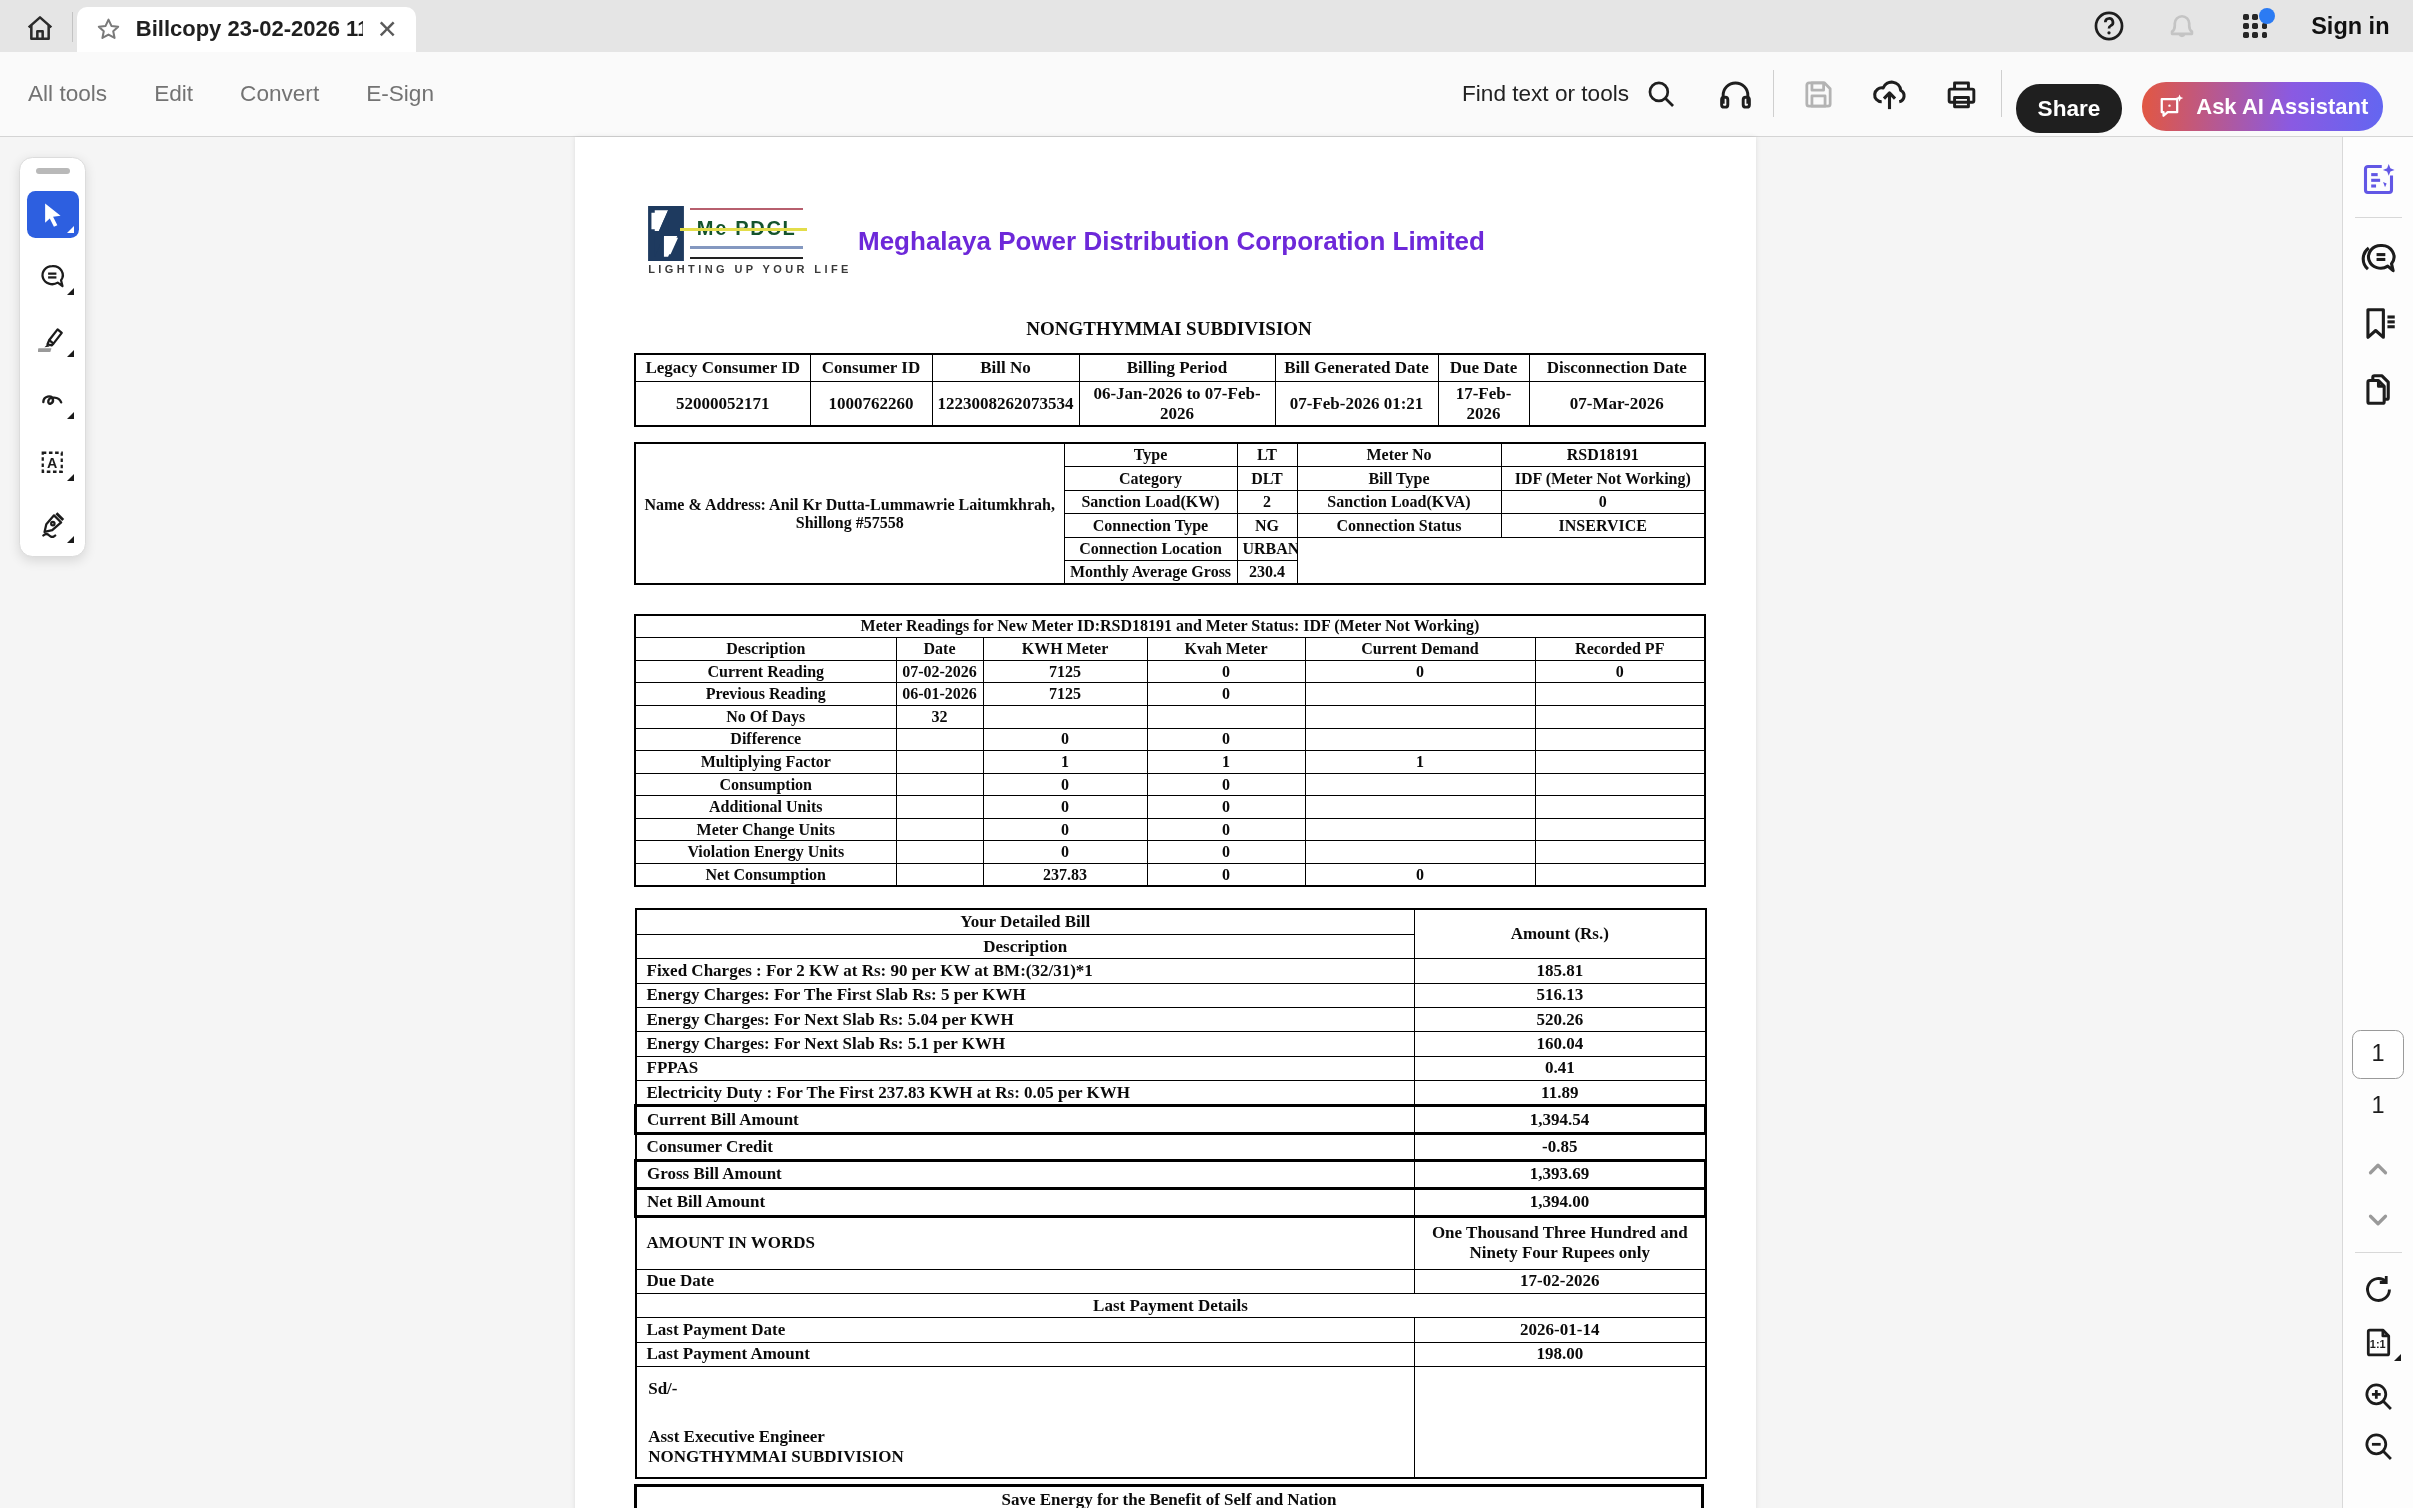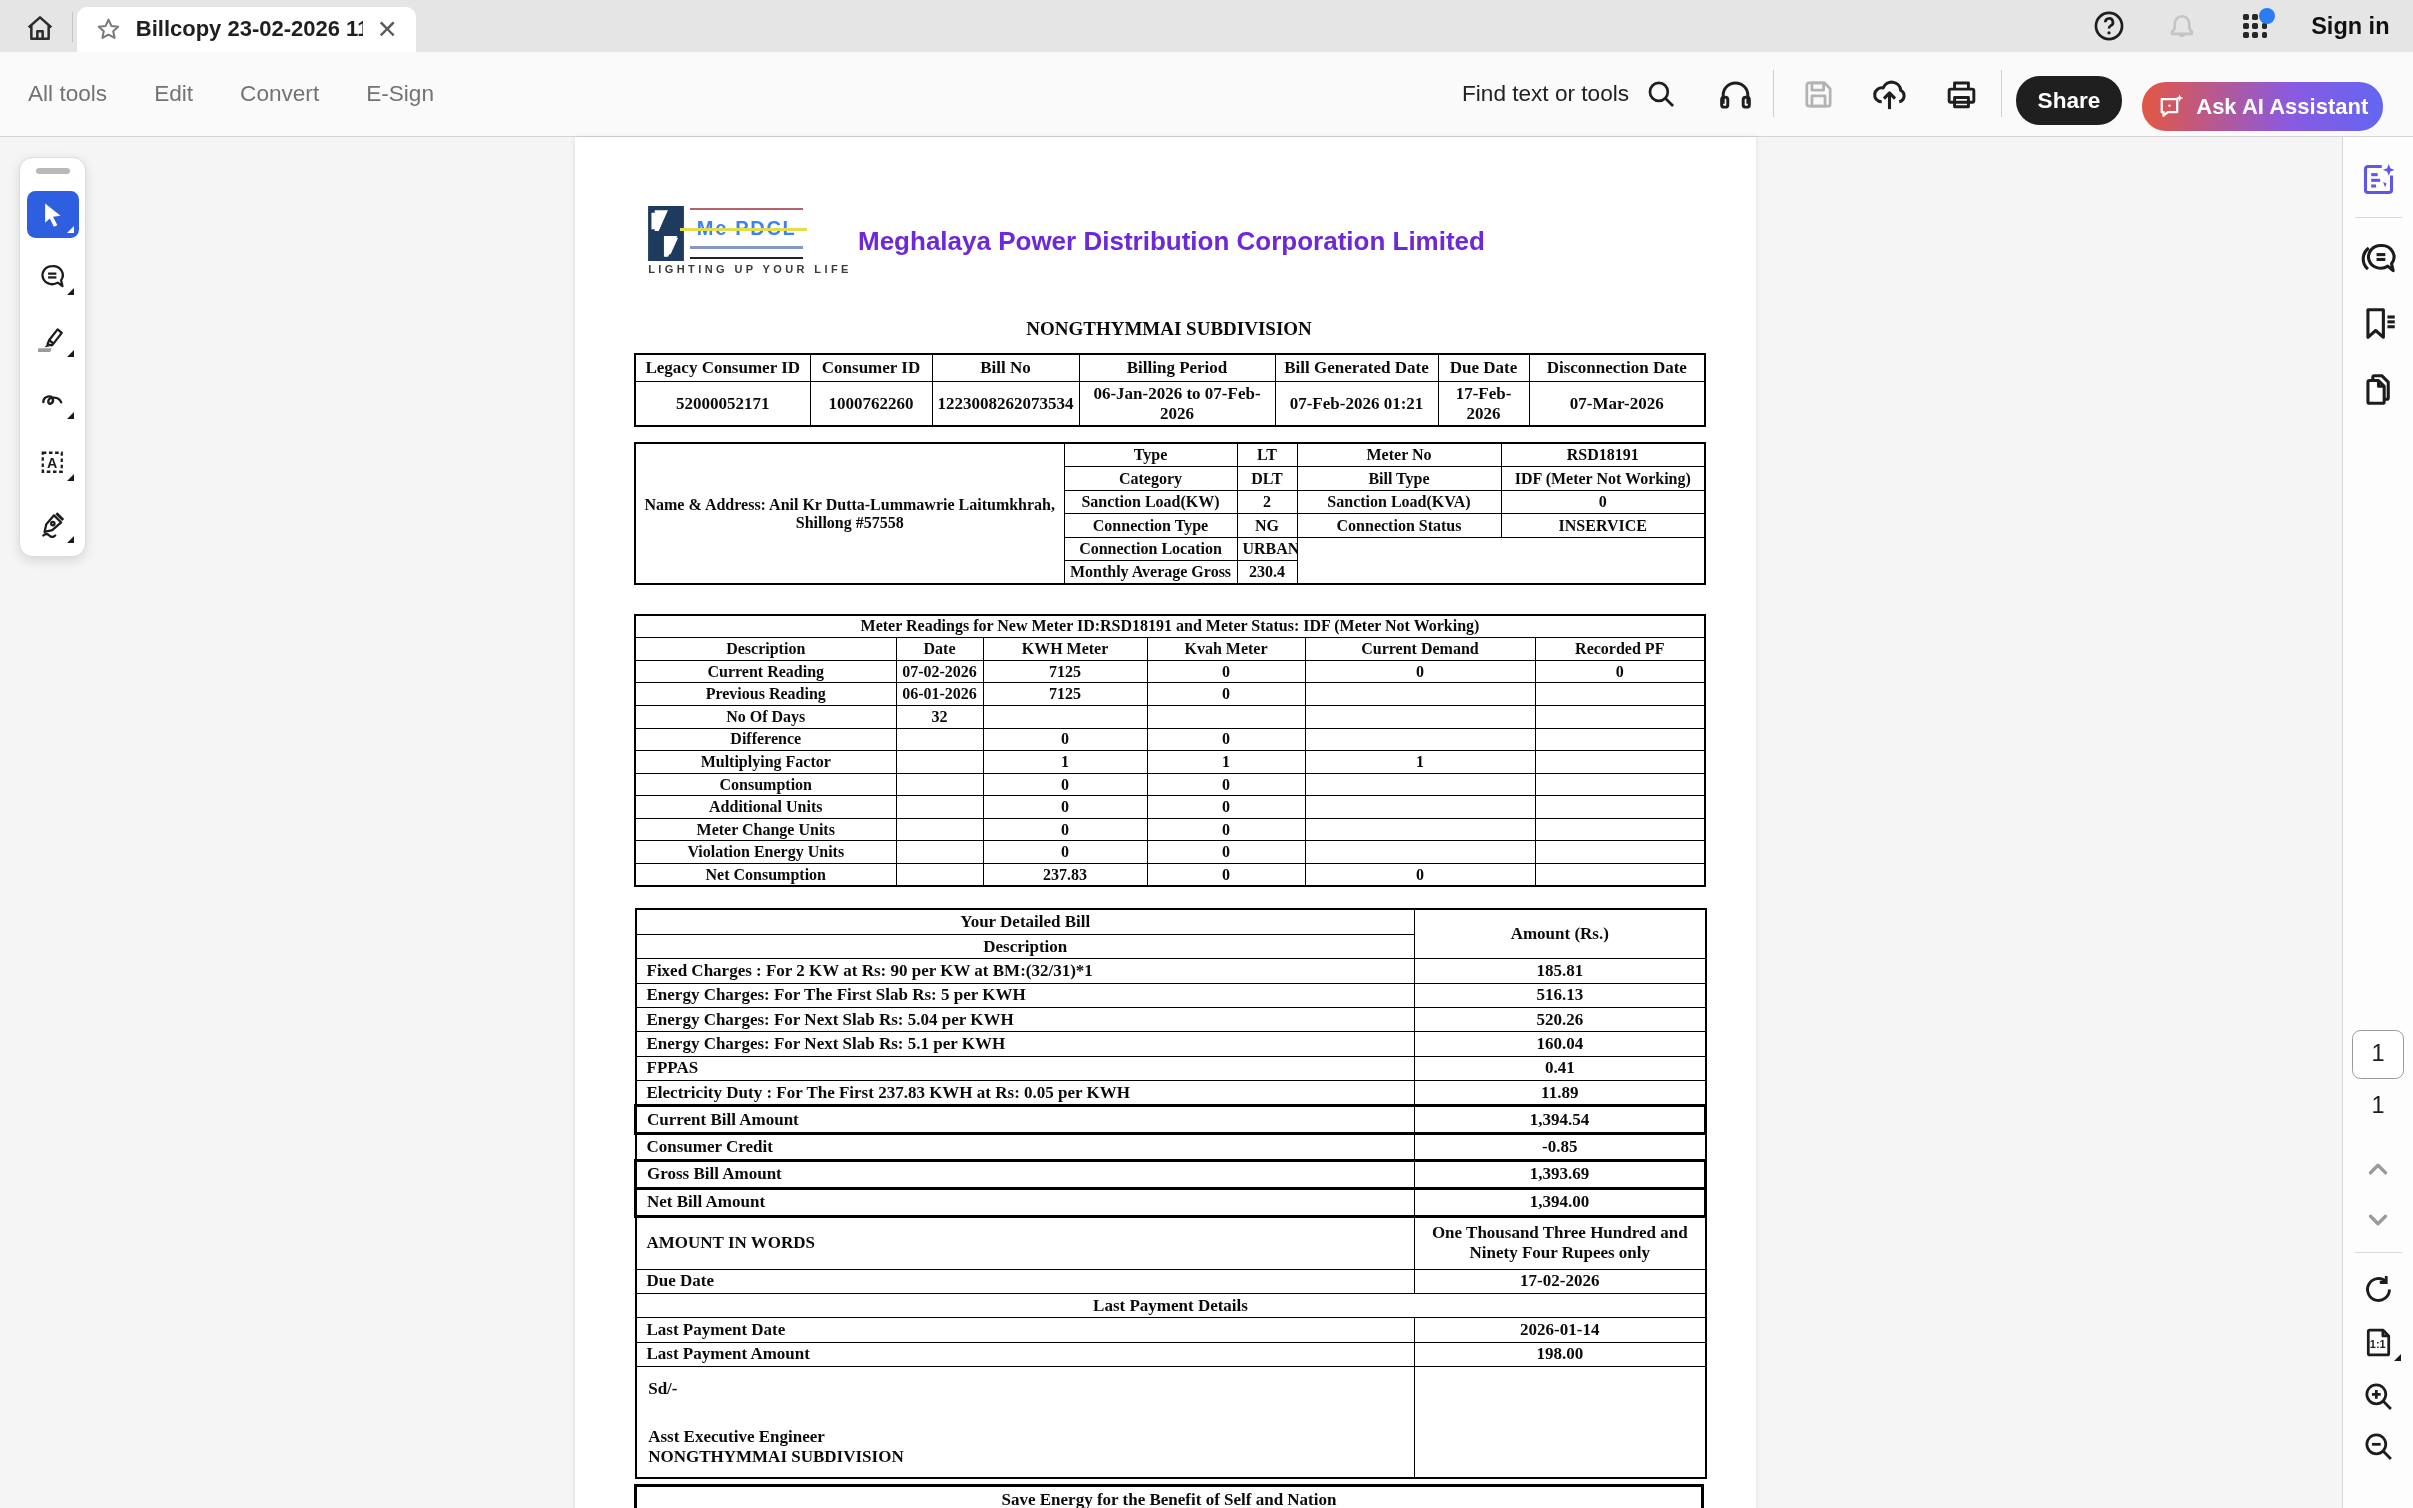--- a/index.html
+++ b/index.html
@@ -27,21 +27,21 @@
   .menubar { position:absolute; left:0; top:52px; width:2413px; height:85px; background:#fafafa;
     border-bottom:0.8px solid #d4d4d4; }
   .menus { position:absolute; left:28px; top:0; height:84px; display:flex; align-items:center; gap:47px; }
   .menu-item { font-size:22.6px; color:#737373; background:none; border:none; cursor:pointer;text-align:right; }
   .find-group { position:absolute; left:1462px; top:0; height:84px; display:flex; align-items:center; gap:15px;
     background:none; border:none; cursor:pointer; }
   .find-label { font-size:22.6px; color:#222; }
   .mb-icon { position:absolute; top:22px; width:40px; height:40px; display:flex; align-items:center;
     justify-content:center; background:none; border:none; cursor:pointer; }
   .mb-div { position:absolute; top:18.4px; width:0.8px; height:47px; background:#cfcfcf; }
-  .share-btn { position:absolute; left:2016px; top:24px; width:106px; height:49px; border-radius:24px;
+  .share-btn { position:absolute; left:2016px; top:32px; width:106px; height:49px; border-radius:24px;
     background:#1f1f1f; color:#fff; font-size:22.6px; font-weight:700; border:none; cursor:pointer; }
   .ai-btn { position:absolute; left:2142px; top:30px; width:241px; height:49px; border-radius:24px;
     background:linear-gradient(92deg,#e25742 0%,#8a5ae2 62%,#6366f1 100%);
     color:#fff; font-size:22px; font-weight:700; border:none; cursor:pointer;
     display:flex; align-items:center; justify-content:center; gap:11px; }
 
   
   .viewer { position:absolute; left:0; top:137px; width:2413px; height:1371px; background:#f5f5f5; }
   .page { position:absolute; left:575px; top:0; width:1181px; height:1425px; background:#ffffff;
     box-shadow:0 0 5px rgba(0,0,0,.10); }
@@ -75,21 +75,21 @@
   .doc-header { position:relative; height:168px; }
   .logo { position:absolute; left:14.2px; top:69px; width:155px; }
   .logo-row { display:flex; gap:5.9px; }
   .logo-mark { width:36px; height:55px; }
   .logo-right { flex:1; display:flex; flex-direction:column; justify-content:space-between; padding:1.7px 0; }
   .l-line { height:2.5px; }
   .l-red { background:#b75f6e; }
   .l-blue { background:#8498c0; }
   .l-black { background:#222; }
   .mepdcl { position:relative; font-family:"Liberation Sans",sans-serif; font-weight:700;
-    font-size:20px; color:#3b82f6; letter-spacing:1.7px; text-align:center; line-height:20px; }
+    font-size:20px; color:#14532d; letter-spacing:1.7px; text-align:center; line-height:20px; }
   .mepdcl::after { content:""; position:absolute; left:-10px; right:-3.4px; top:10px; height:2.5px; background:#e3dd4a; }
   .logo-tag { margin-top:2px; font-family:"Liberation Sans",sans-serif; font-weight:700; font-size:11px;
     letter-spacing:3.4px; color:#3a3a3a; white-space:nowrap; }
   .company { position:absolute; left:224px; top:89px; font-family:"Liberation Sans",sans-serif;
     font-weight:700; font-size:26px; color:#6d28d9; }
   .subdivision { text-align:center; font-size:19px; margin-top:13.4px; height:25px; }
 
   table { border-collapse:collapse; table-layout:fixed; width:1070px; }
   td,th { border:1.7px solid #000; font-size:17px; font-weight:700; text-align:center;
     padding:1.7px 5px; overflow:hidden; }

